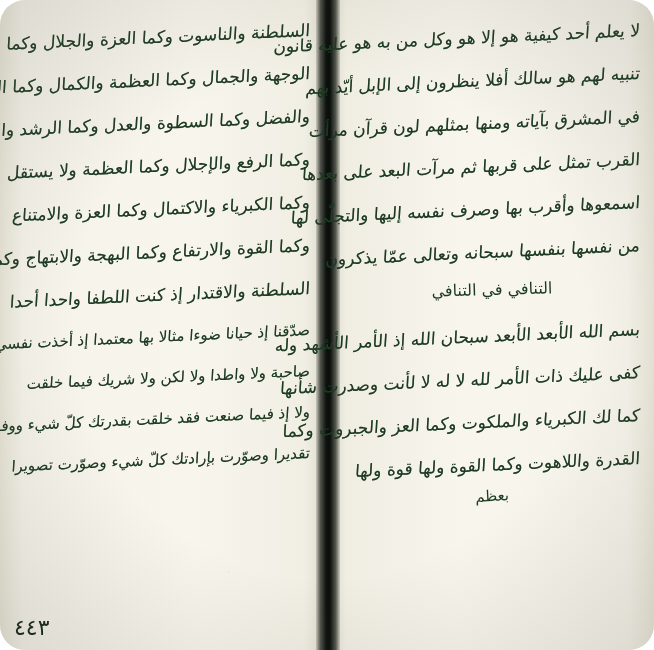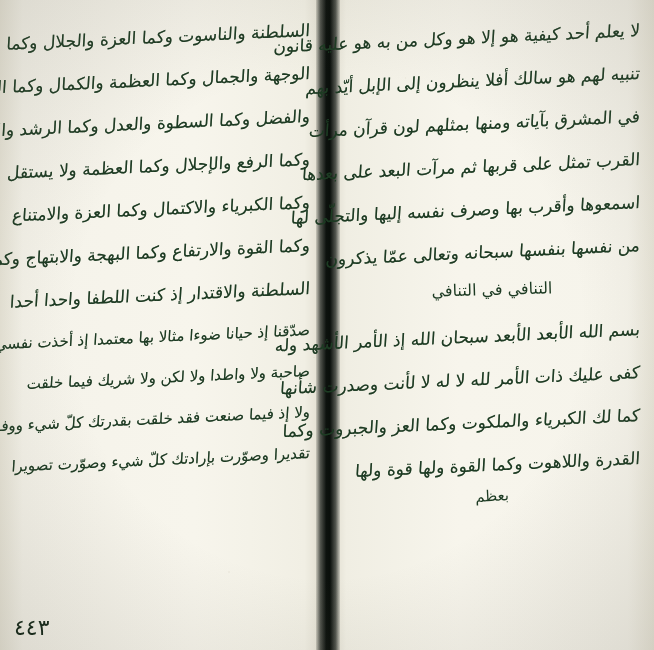--- a/index.html
+++ b/index.html
@@ -13,20 +13,21 @@
     overflow: hidden;
     font-family: "DejaVu Sans", sans-serif;
   }
 
   #manuscript {
     position: relative;
     width: 654px;
     height: 650px;
     background: #f1efe6;
     overflow: hidden;
+    border-radius: 25px;
   }
 
   
   .page {
     position: absolute;
     top: 0;
     height: 650px;
     background:
       radial-gradient(ellipse at 30% 20%, #fbf9f2 0%, #f3f1e6 55%, #ecead f 100%),
       #f2f0e5;

